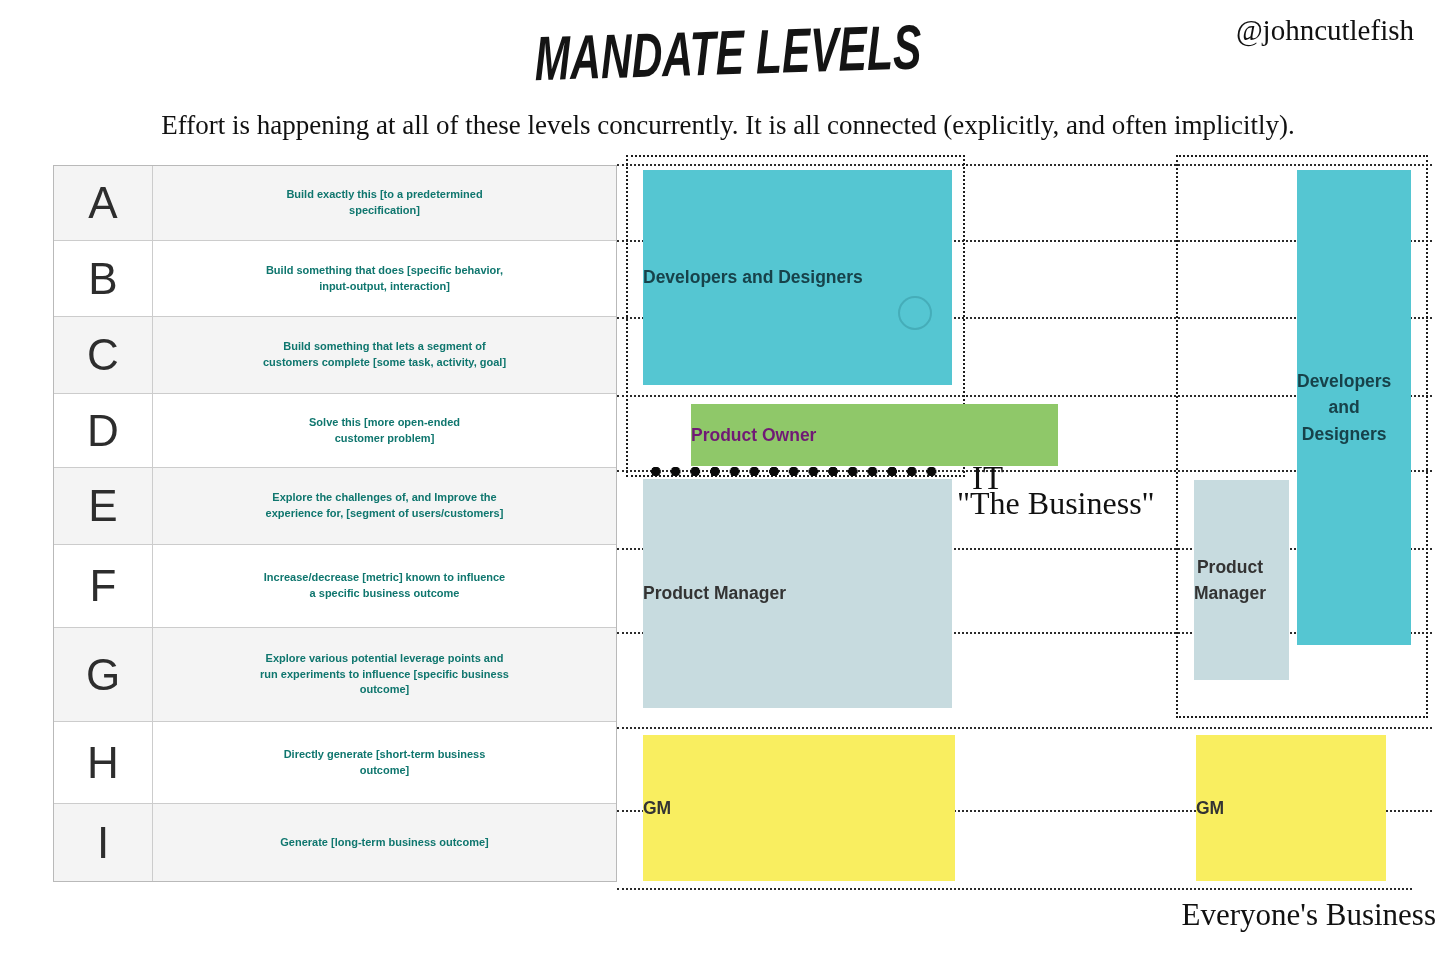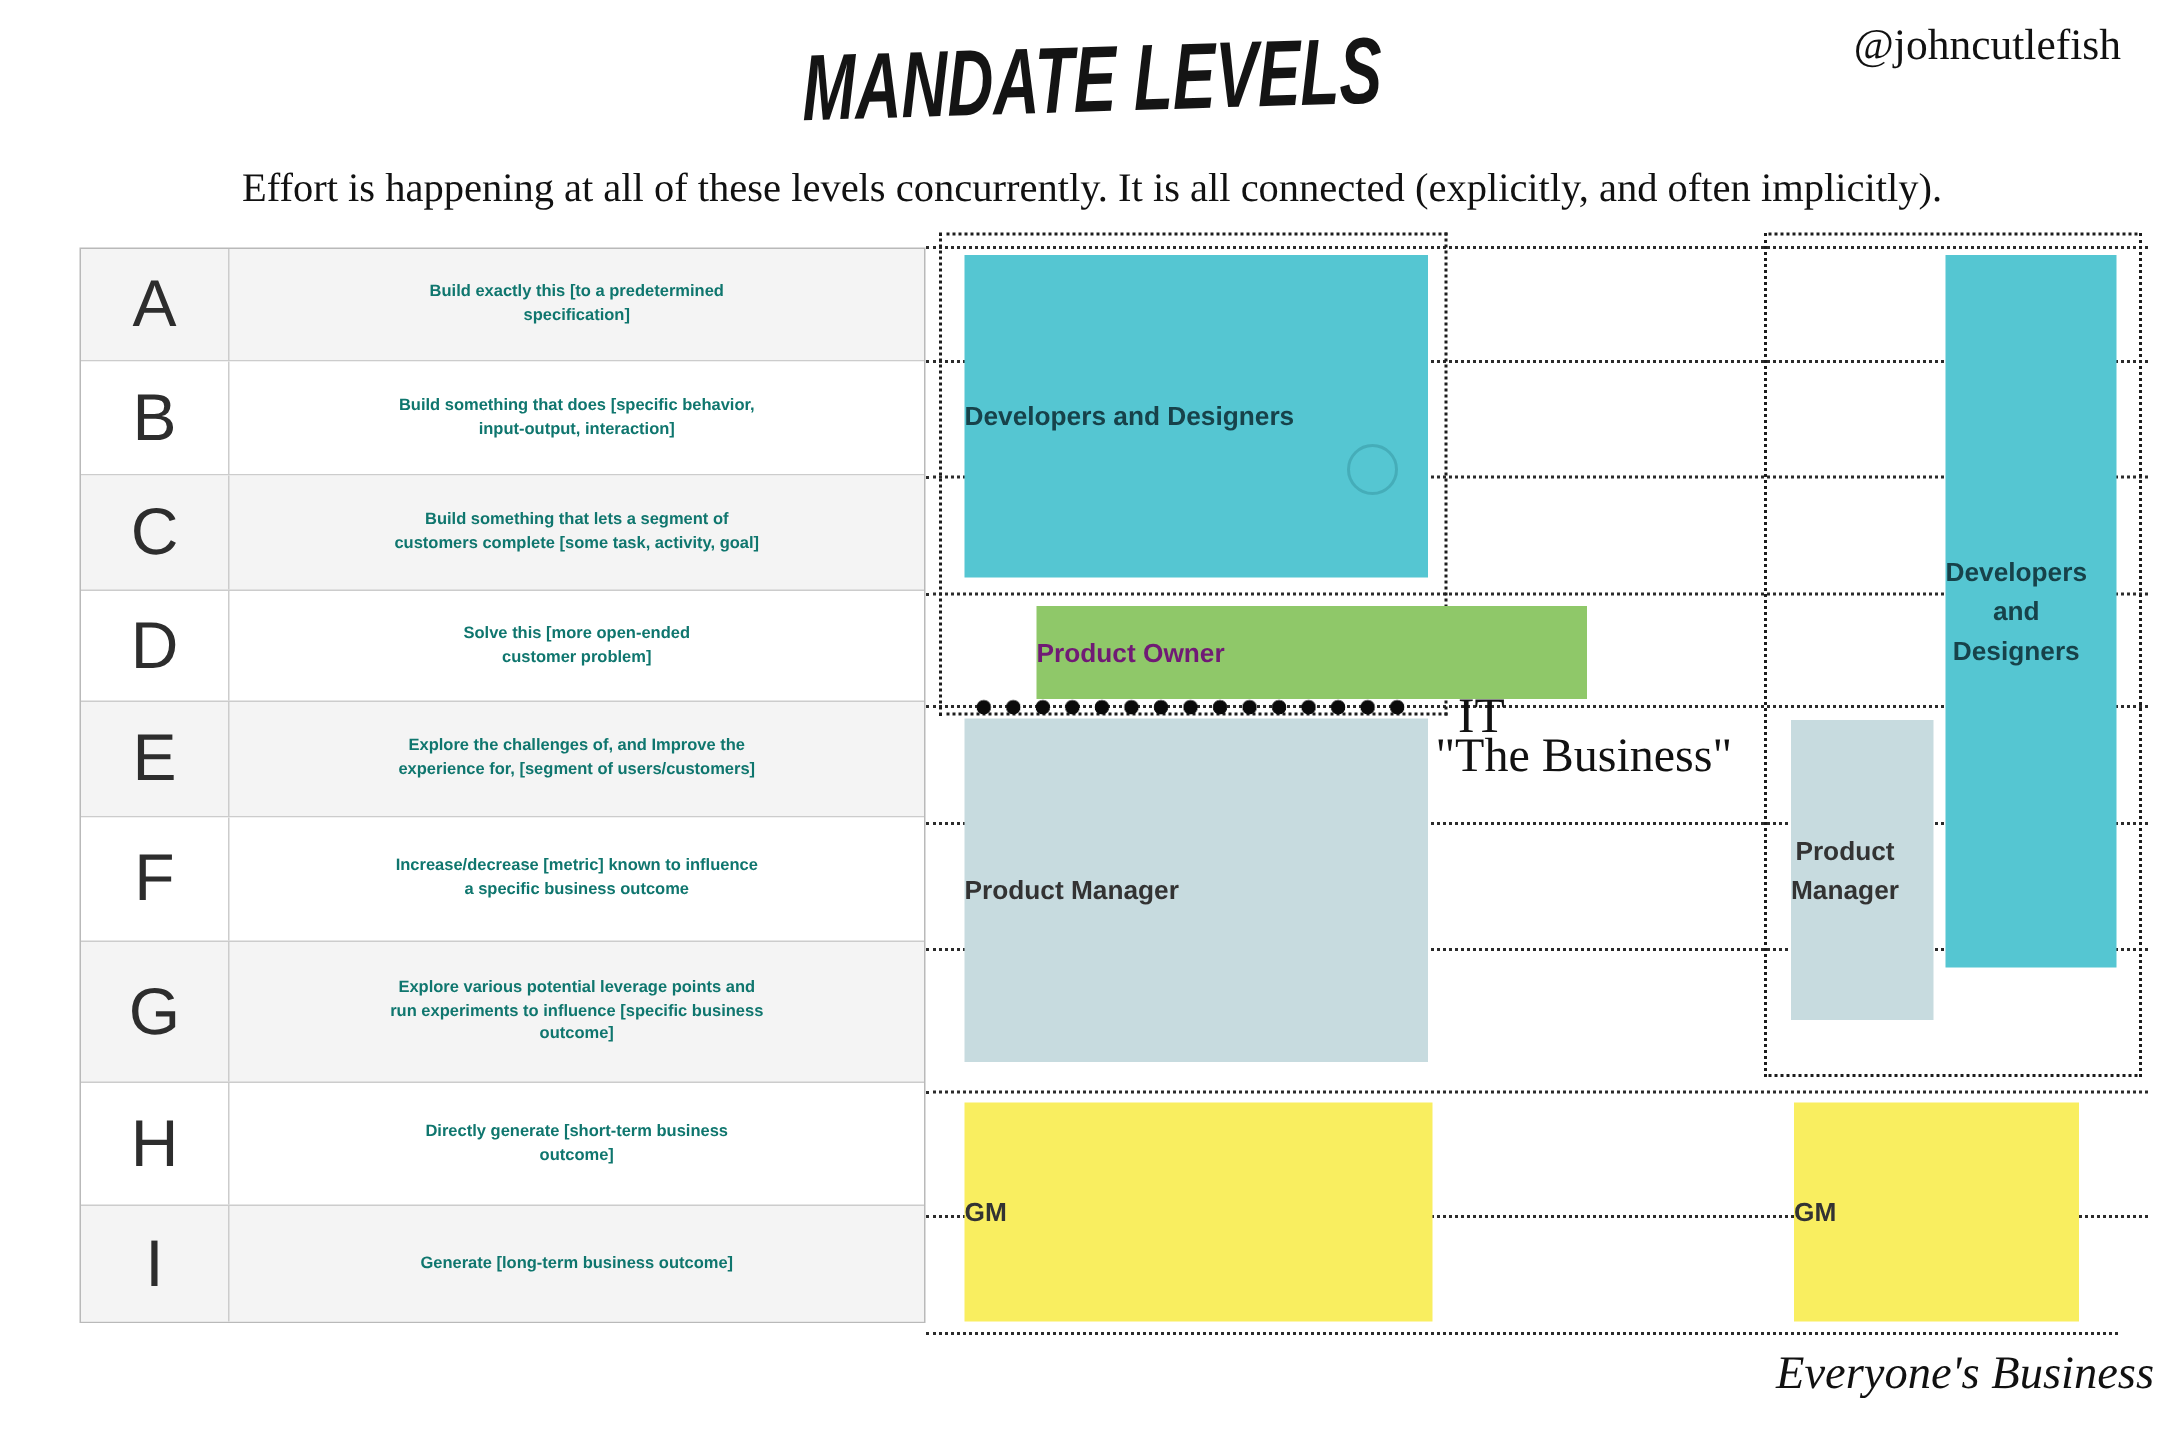--- a/index.html
+++ b/index.html
@@ -131,21 +131,21 @@
 
   
   .annot {
     position: absolute;
     font-family: "Liberation Serif", serif;
     color: #111;
     z-index: 5;
   }
   .it-label        { left: 972px;  top: 414px; font-size: 33px; margin-top: 46px; }
   .business-label  { left: 957px;  top: 485px; font-size: 32px; }
-  .everyone-label  { left: 1036px; top: 897px; width: 400px; text-align: right; font-size: 31px; font-style: italic; }
+  .everyone-label  { left: 1036px; top: 897px; width: 400px; text-align: right; font-size: 31px; }
 </style>
 </head>
 <body>
 
 <div class="canvas">
 
   <div class="title">MANDATE LEVELS</div>
   <div class="handle">@johncutlefish</div>
   <div class="subtitle">Effort is happening at all of these levels concurrently. It is all connected (explicitly, and often implicitly).</div>
 

